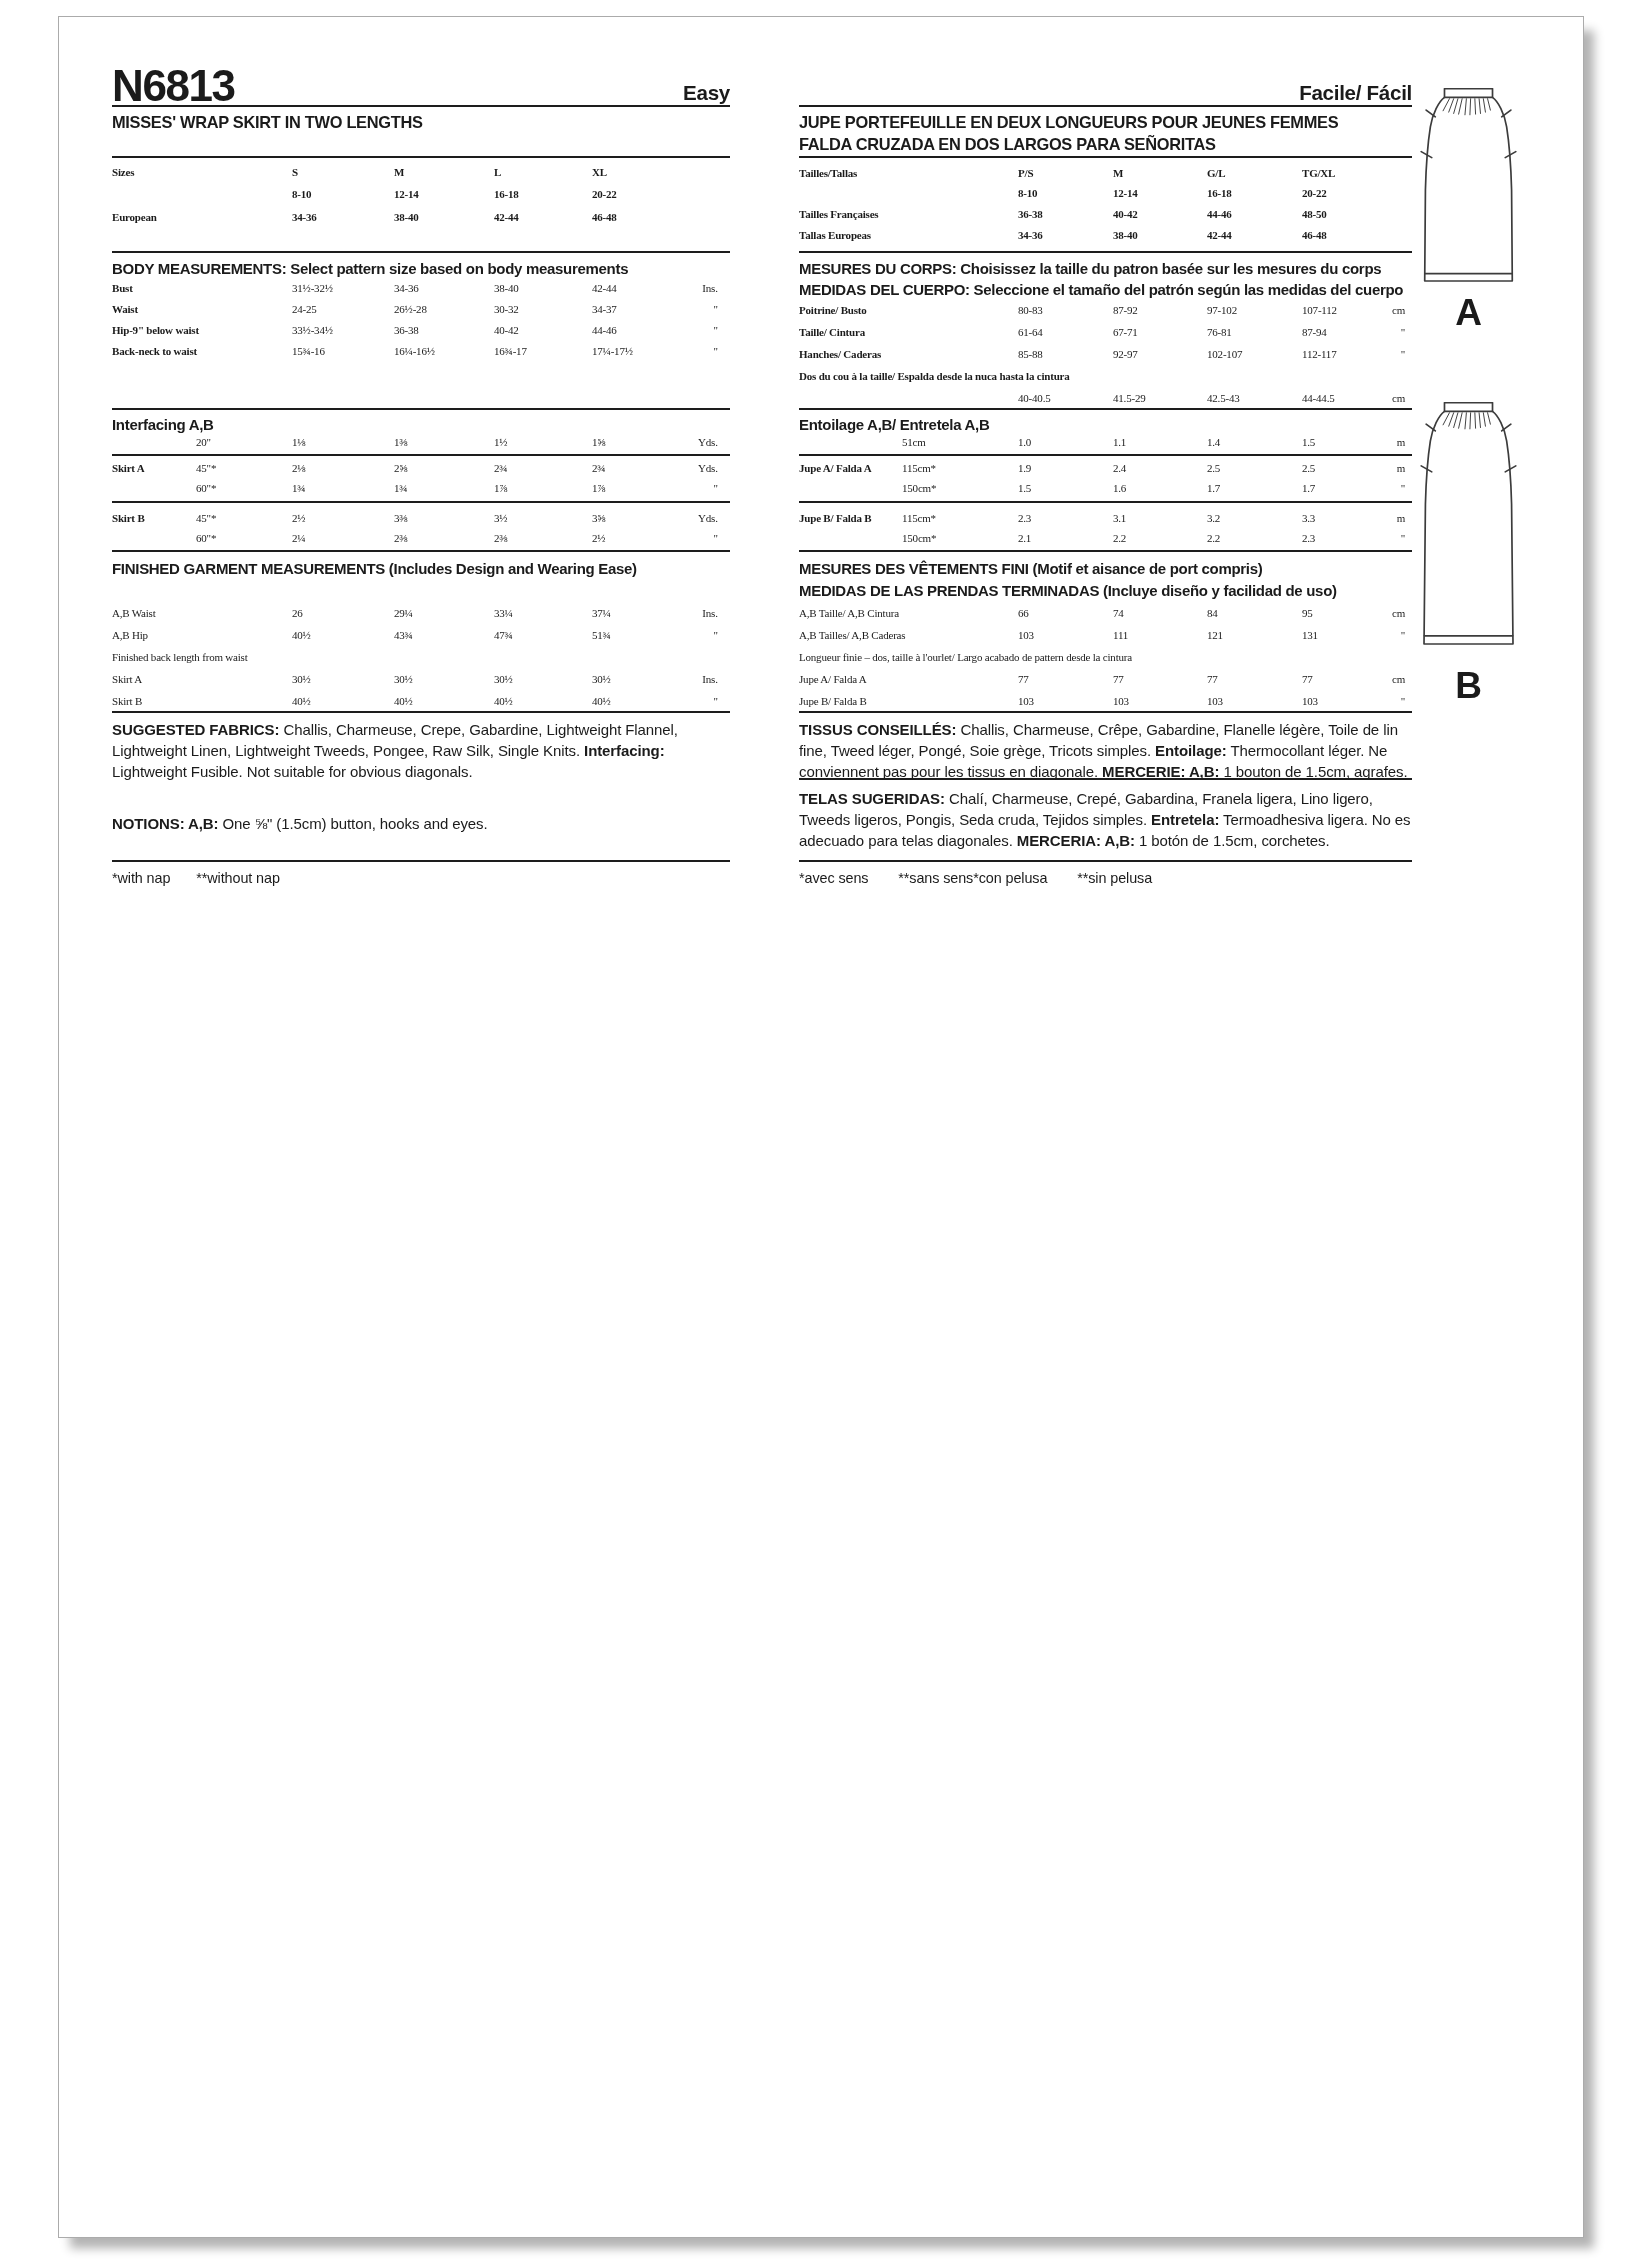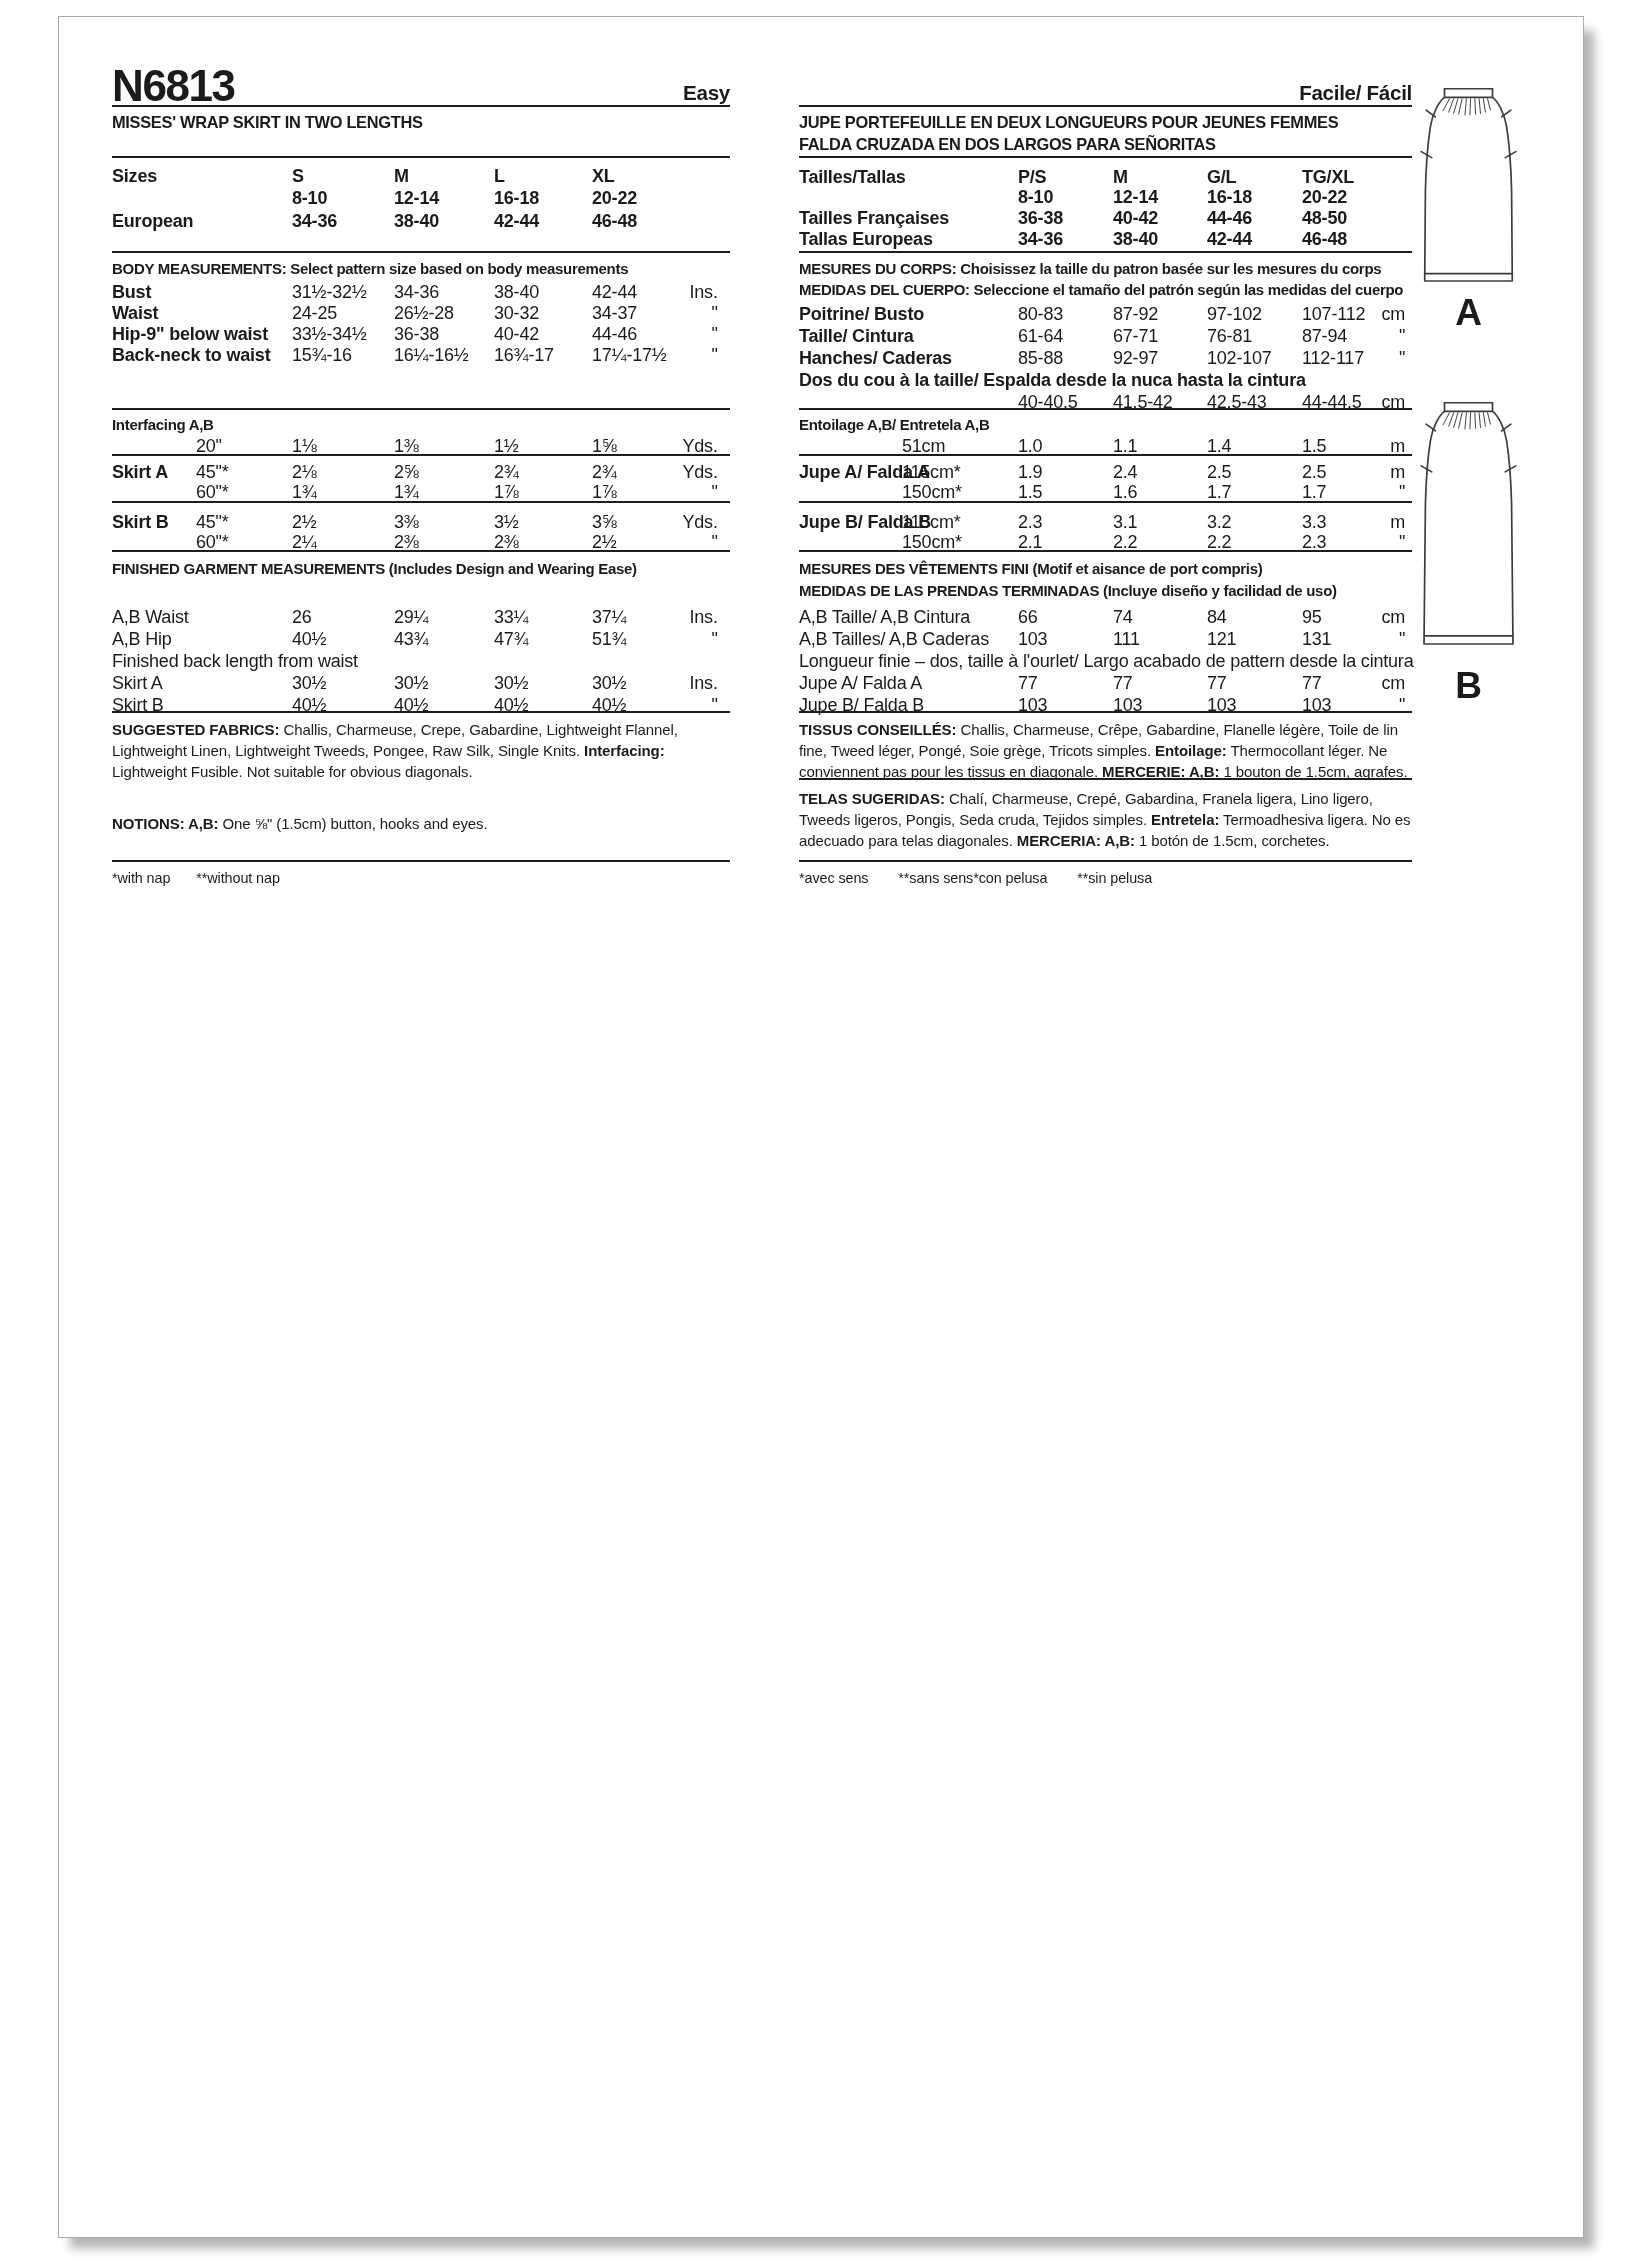--- a/index.html
+++ b/index.html
@@ -15,21 +15,21 @@
   .col{position:absolute;top:0;height:904px;}
   .col-left{left:53px;width:618px;--c0:180px;--c1:282px;--c2:382px;--c3:480px;--sub:84px;--ur:12.3px;}
   .col-right{left:692px;width:613px;margin-left:48px;--c0:219px;--c1:314px;--c2:408px;--c3:503px;--sub:103px;--ur:6.9px;}
   .abs{position:absolute;left:0;right:0;}
   .num{font-size:44px;font-weight:700;letter-spacing:-1.4px;line-height:1;}
   .ease{font-size:20.6px;font-weight:700;text-align:right;letter-spacing:-0.3px;}
   .title{font-size:16.4px;font-weight:700;letter-spacing:-0.3px;white-space:nowrap;}
   .h{font-size:15px;font-weight:700;letter-spacing:-0.3px;white-space:nowrap;}
   .rule{background:#1d1d1d;height:2.1px;}
   .rule.h4{height:2.7px;}
-  .trow{position:relative;height:var(--rh,22.6px);font-size:18px;letter-spacing:-0.2px;}
+  .trow{position:relative;height:var(--rh,22.6px);font-size:11px;letter-spacing:-0.2px;font-family:Liberation Serif, serif;}
   .c{position:absolute;top:0;white-space:nowrap;}
   .lab{left:0;}
   .sub{left:var(--sub);}
   .v0{left:var(--c0);} .v1{left:var(--c1);} .v2{left:var(--c2);} .v3{left:var(--c3);}
   .unit{left:auto;right:var(--ur);}
   .bl .lab{font-weight:700;}
   .bv .c{font-weight:700;}
   .para{font-size:15px;line-height:21px;letter-spacing:-0.1px;}
   .para .b{font-weight:700;}
   .foot{font-size:14.4px;display:flex;letter-spacing:-0.1px;}
@@ -323,21 +323,21 @@
     <span class="c v0"></span>
     <span class="c v1"></span>
     <span class="c v2"></span>
     <span class="c v3"></span>
     <span class="c unit"></span>
   </div>
         <div class="trow">
     <span class="c lab"></span>
     <span class="c sub"></span>
     <span class="c v0">40-40.5</span>
-    <span class="c v1">41.5-42</span>
+    <span class="c v1">41.5-29</span>
     <span class="c v2">42.5-43</span>
     <span class="c v3">44-44.5</span>
     <span class="c unit">cm</span>
   </div>
       </div>
 
     <div class="abs rule h4" style="top:391px"></div>
     <div class="abs h" style="top:399px">Entoilage A,B/ Entretela A,B</div>
     <div class="abs" style="top:419px;--rh:22.6px">
         <div class="trow">

